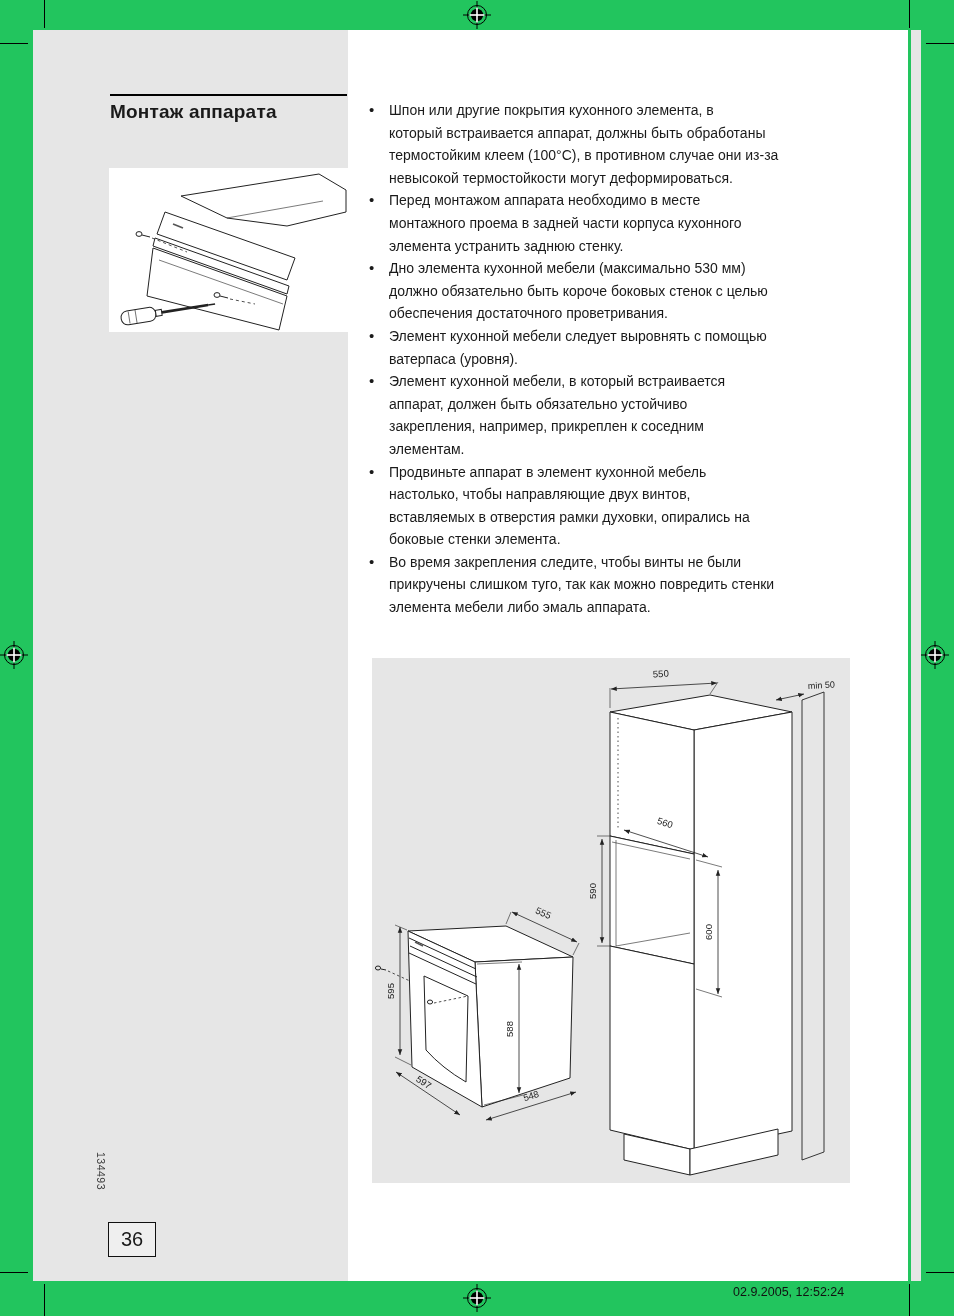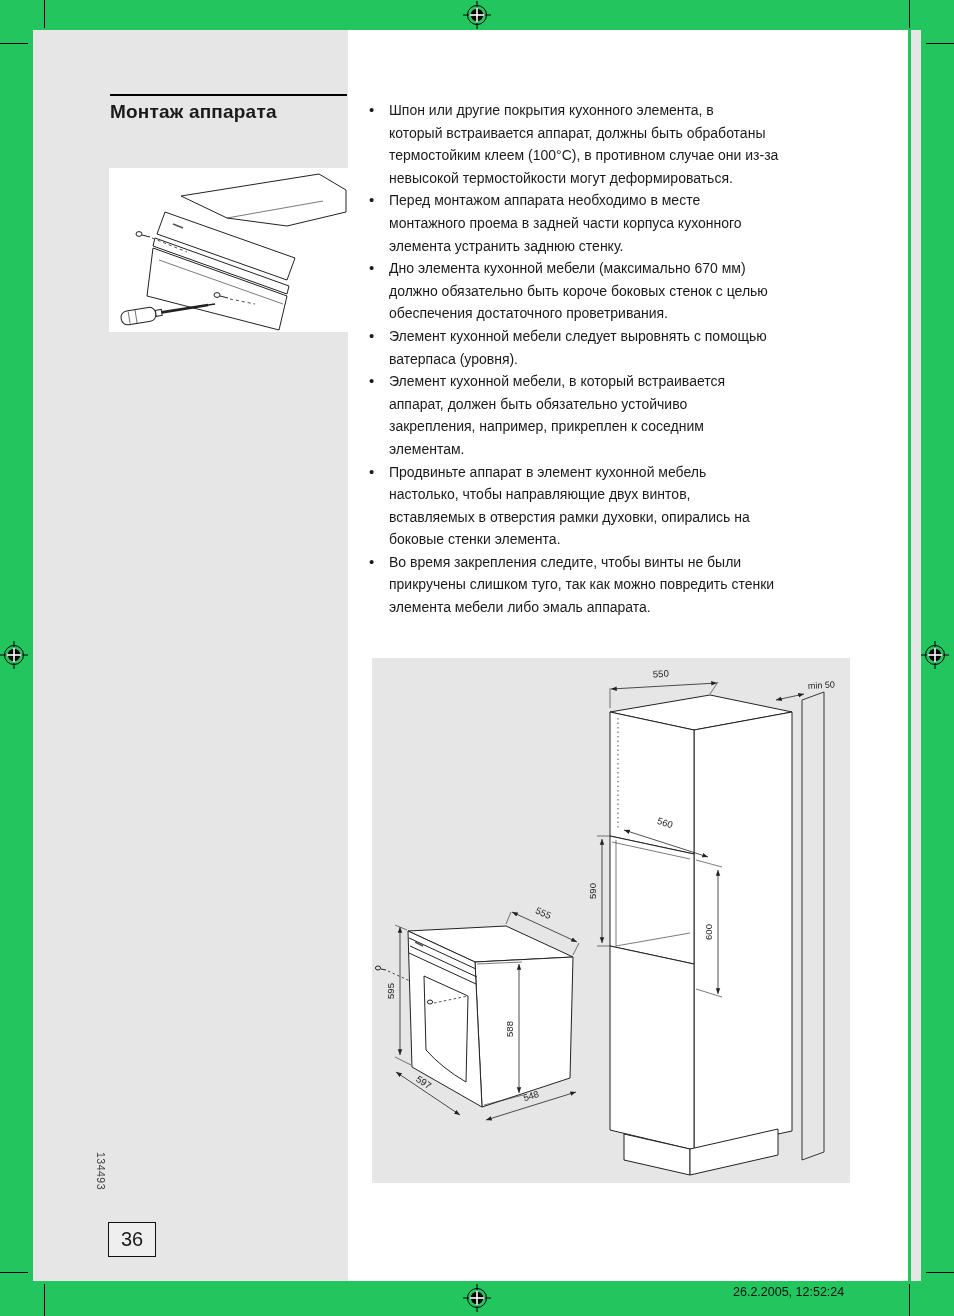--- a/index.html
+++ b/index.html
@@ -131,21 +131,21 @@
 невысокой термостойкости могут деформироваться.</span>
       </div>
     <div class="bullet">
         <span class="dot">•</span>
         <span class="txt">Перед монтажом аппарата необходимо в месте
 монтажного проема в задней части корпуса кухонного
 элемента устранить заднюю стенку.</span>
       </div>
     <div class="bullet">
         <span class="dot">•</span>
-        <span class="txt">Дно элемента кухонной мебели (максимально 670 мм)
+        <span class="txt">Дно элемента кухонной мебели (максимально 530 мм)
 должно обязательно быть короче боковых стенок с целью
 обеспечения достаточного проветривания.</span>
       </div>
     <div class="bullet">
         <span class="dot">•</span>
         <span class="txt">Элемент кухонной мебели следует выровнять с помощью
 ватерпаса (уровня).</span>
       </div>
     <div class="bullet">
         <span class="dot">•</span>
@@ -262,15 +262,15 @@
         <text x="160" y="441" font-size="9.5" text-anchor="middle" transform="rotate(-17 160 441)">548</text>
       </g>
     </svg>
   </div>
 
   <div class="abs spine">134493</div>
   <div class="abs pagenum">
     <span>36</span>
   </div>
   <div class="abs foot foot-l">134493ru_evp.indd   36</div>
-  <div class="abs foot foot-r">26.2.2005, 12:52:24</div>
+  <div class="abs foot foot-r">02.9.2005, 12:52:24</div>
 
 </div>
 
 </body></html>

